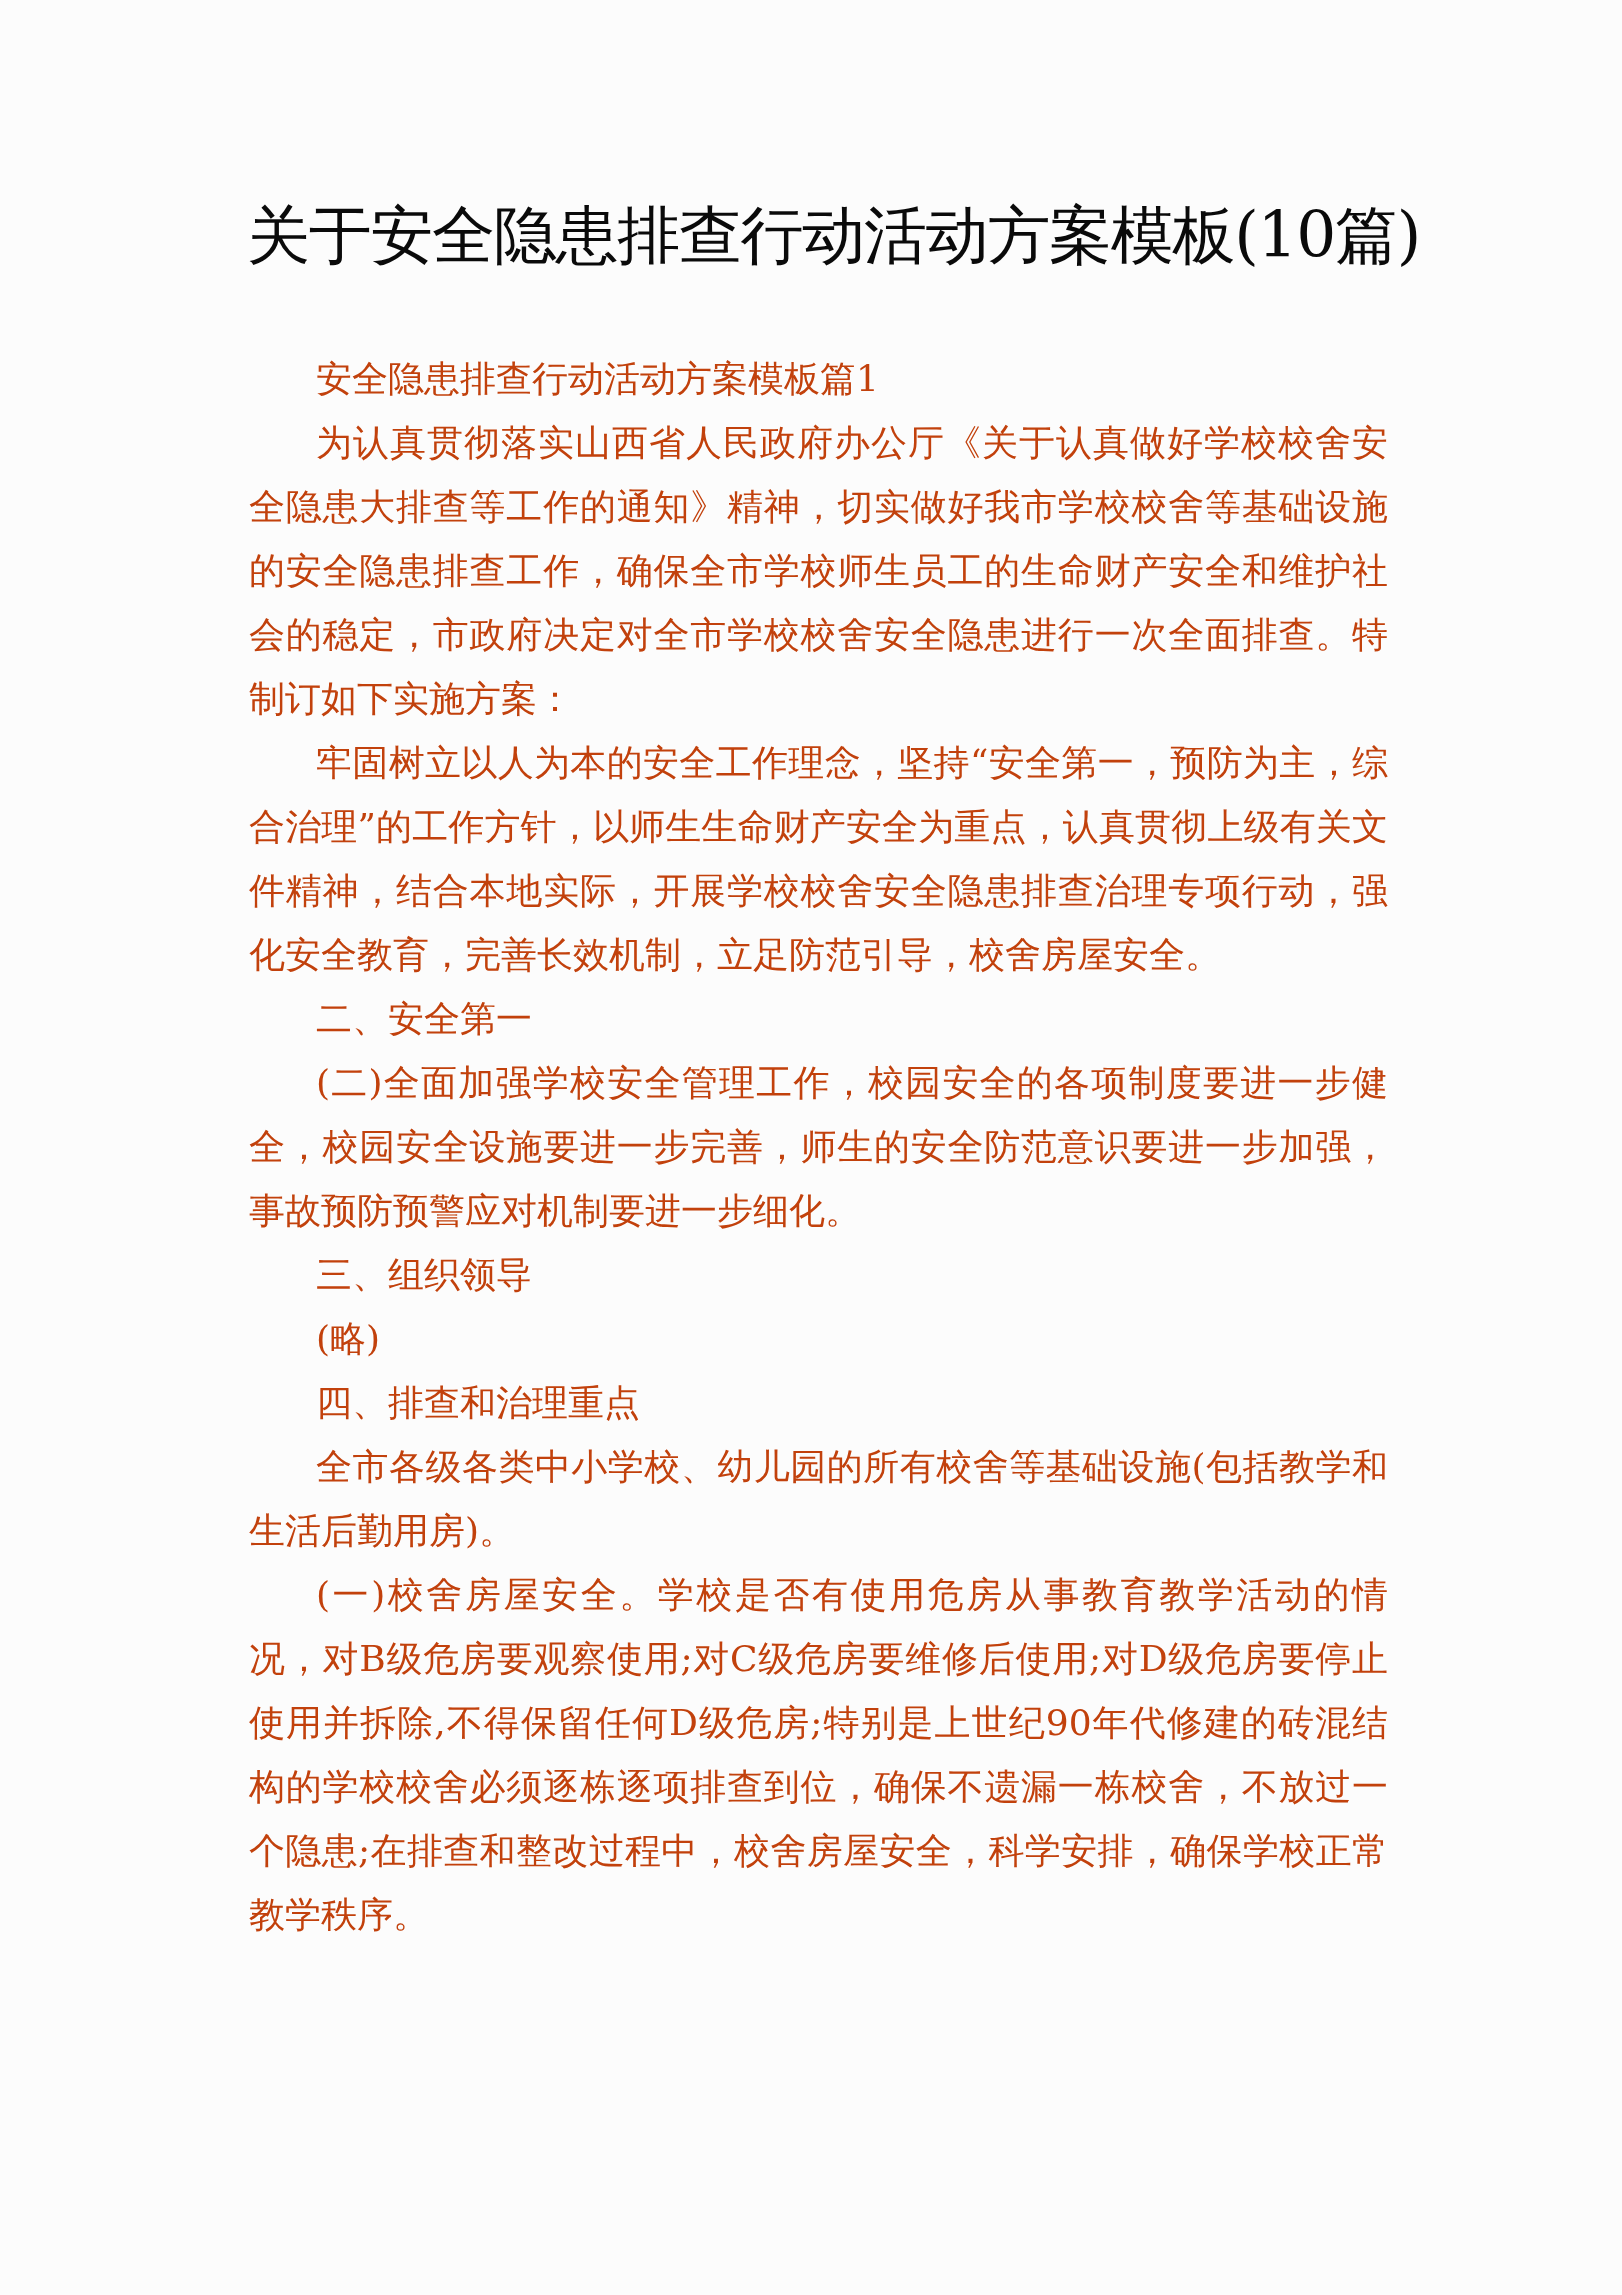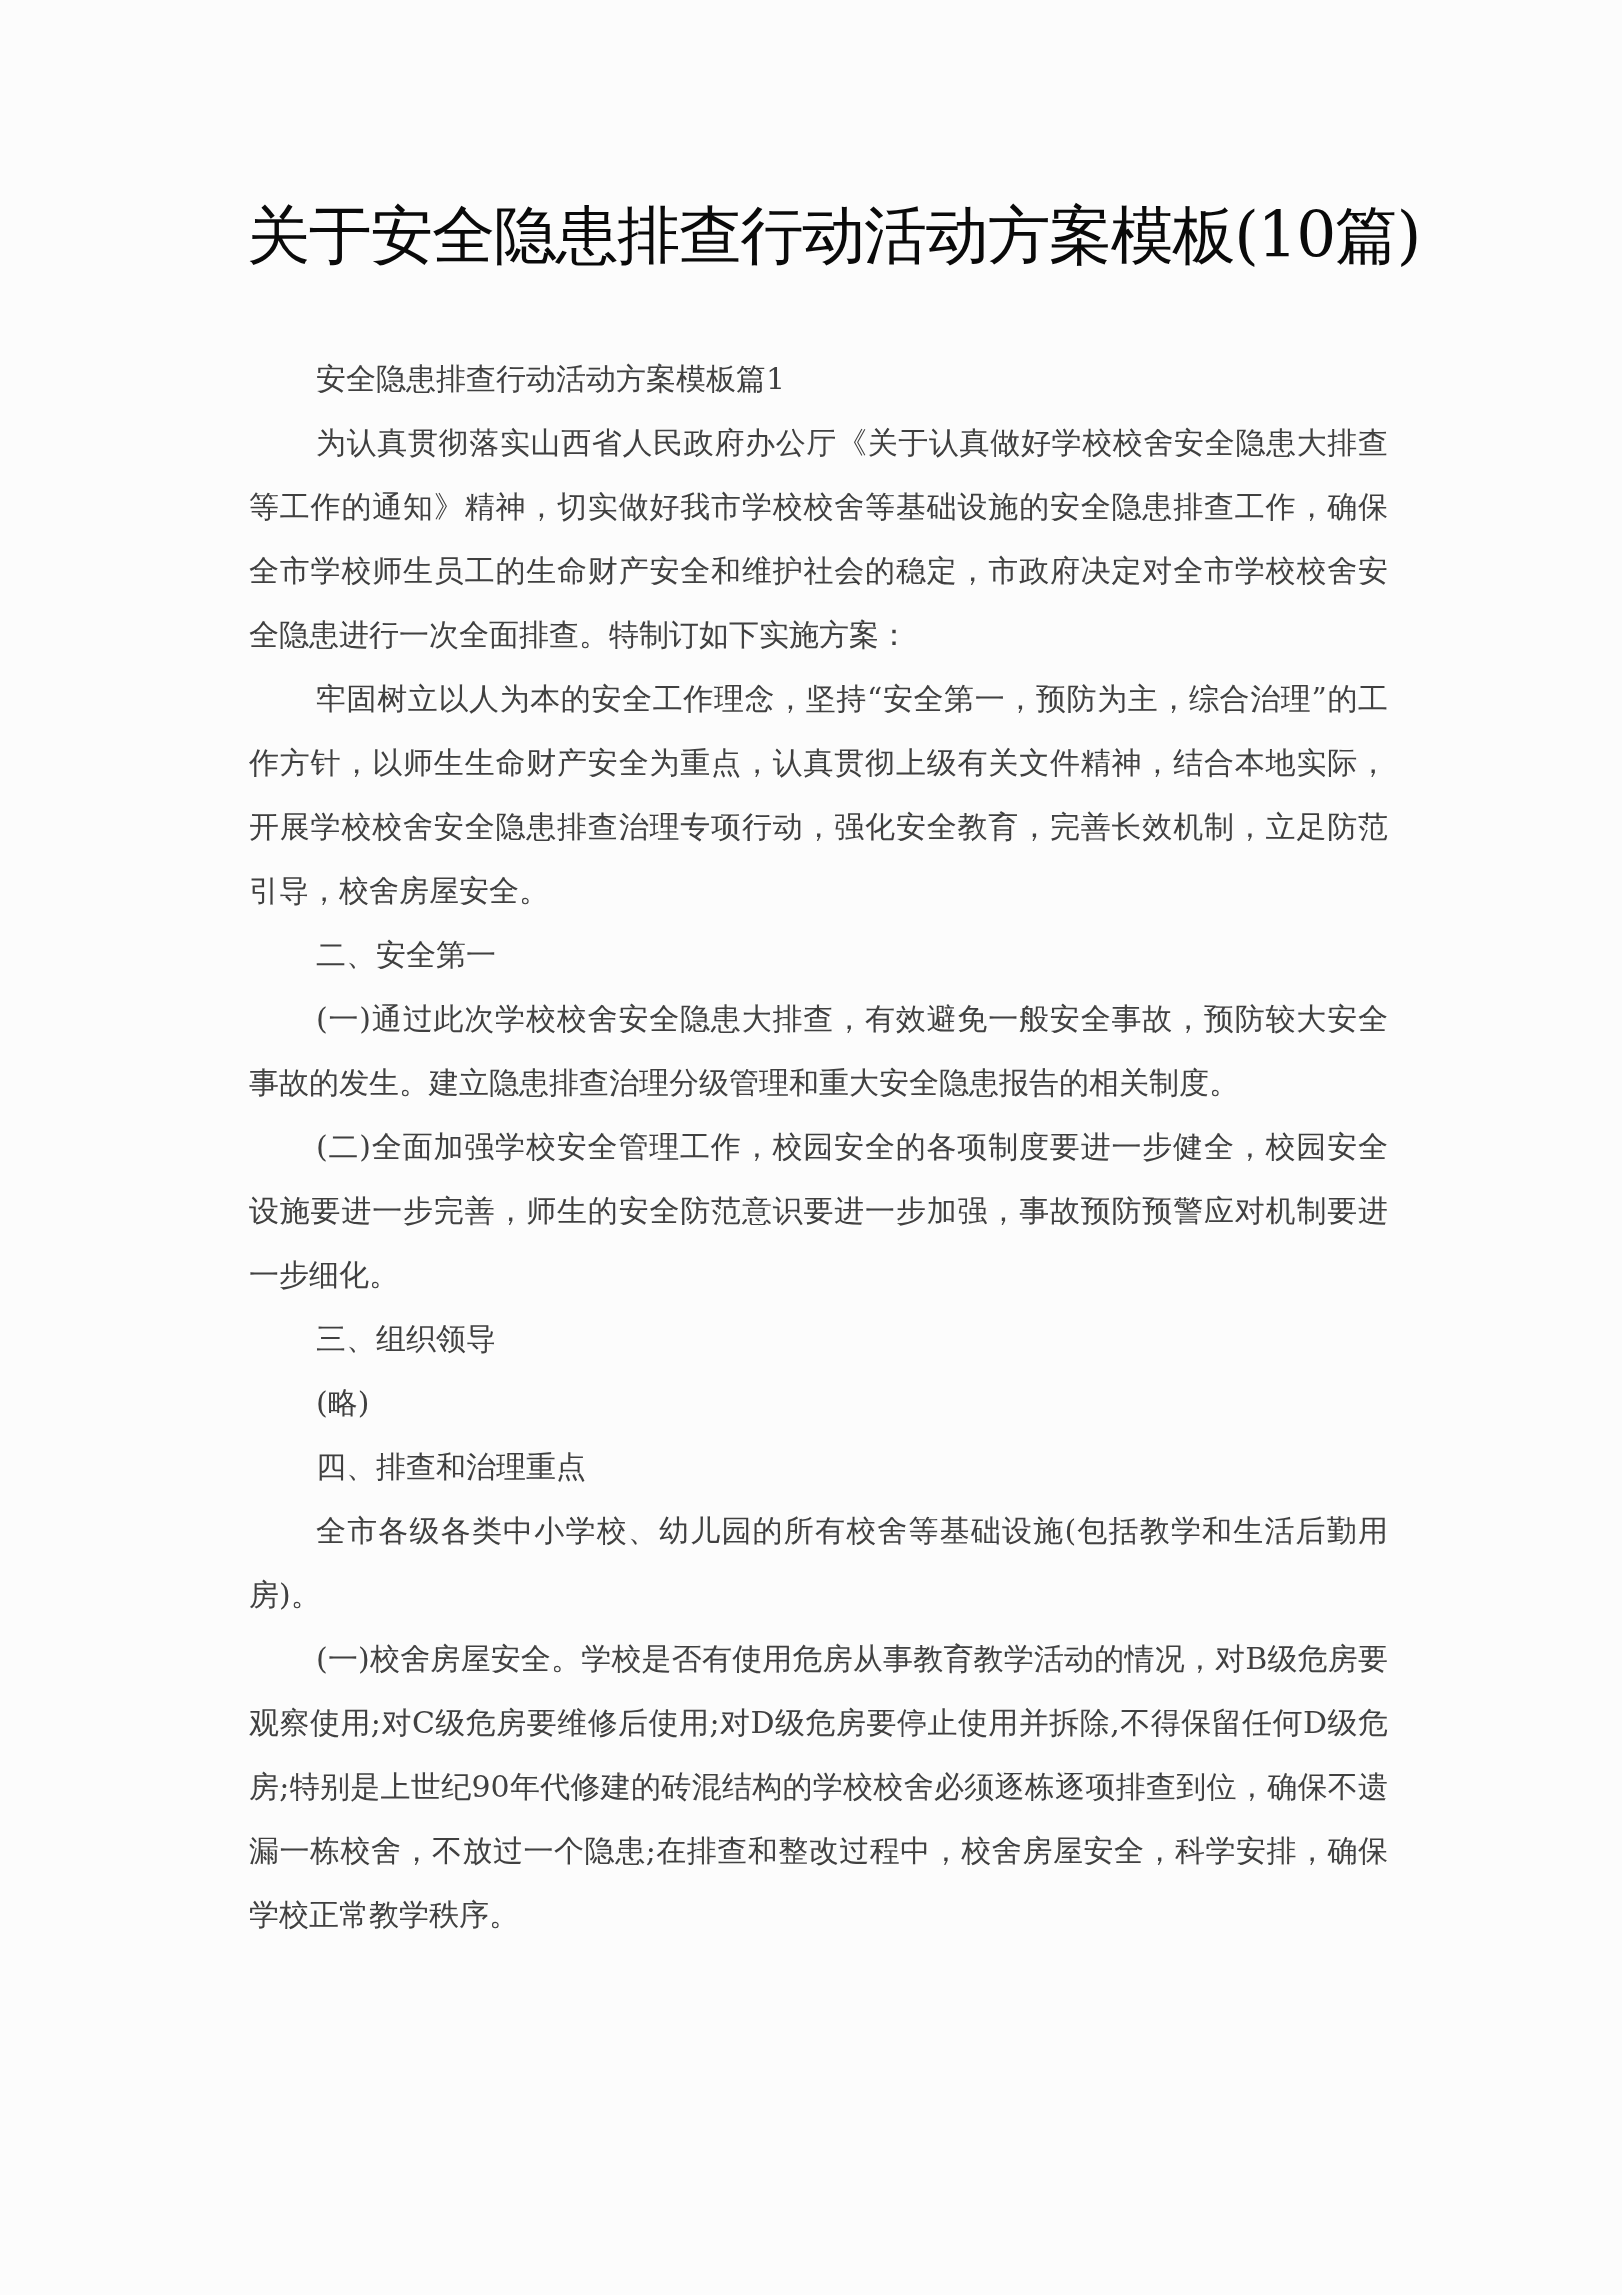--- a/index.html
+++ b/index.html
@@ -33,23 +33,23 @@
       letter-spacing: -1.3px;
       white-space: nowrap;
       color: #0a0a0a;
     }
     .doc-body {
       position: absolute;
       left: 245px;
       top: 347px;
       width: 1139px;
       font-family: "DejaVu Serif", "Liberation Serif", serif;
-      font-size: 30px;
+      font-size: 36px;
       line-height: 64px;
-      color: #404040;
+      color: #c2410c;
       text-align: justify;
       text-justify: inter-character;
     }
     .doc-body p {
       margin: 0;
       padding: 0;
       text-indent: 67px;
       word-break: break-all;
     }
     .doc-body p.heading {
@@ -60,21 +60,20 @@
 <body>
 
 <div class="page">
   <h1 class="doc-title" style="margin:0;font-weight:normal;">关于安全隐患排查行动活动方案模板(10篇)</h1>
 
   <div class="doc-body">
     <p class="heading">安全隐患排查行动活动方案模板篇1</p>
     <p>为认真贯彻落实山西省人民政府办公厅《关于认真做好学校校舍安全隐患大排查等工作的通知》精神，切实做好我市学校校舍等基础设施的安全隐患排查工作，确保全市学校师生员工的生命财产安全和维护社会的稳定，市政府决定对全市学校校舍安全隐患进行一次全面排查。特制订如下实施方案：</p>
     <p>牢固树立以人为本的安全工作理念，坚持“安全第一，预防为主，综合治理”的工作方针，以师生生命财产安全为重点，认真贯彻上级有关文件精神，结合本地实际，开展学校校舍安全隐患排查治理专项行动，强化安全教育，完善长效机制，立足防范引导，校舍房屋安全。</p>
     <p class="heading">二、安全第一</p>
-    <p>(一)通过此次学校校舍安全隐患大排查，有效避免一般安全事故，预防较大安全事故的发生。建立隐患排查治理分级管理和重大安全隐患报告的相关制度。</p>
     <p>(二)全面加强学校安全管理工作，校园安全的各项制度要进一步健全，校园安全设施要进一步完善，师生的安全防范意识要进一步加强，事故预防预警应对机制要进一步细化。</p>
     <p class="heading">三、组织领导</p>
     <p class="heading">(略)</p>
     <p class="heading">四、排查和治理重点</p>
     <p>全市各级各类中小学校、幼儿园的所有校舍等基础设施(包括教学和生活后勤用房)。</p>
     <p>(一)校舍房屋安全。学校是否有使用危房从事教育教学活动的情况，对B级危房要观察使用;对C级危房要维修后使用;对D级危房要停止使用并拆除,不得保留任何D级危房;特别是上世纪90年代修建的砖混结构的学校校舍必须逐栋逐项排查到位，确保不遗漏一栋校舍，不放过一个隐患;在排查和整改过程中，校舍房屋安全，科学安排，确保学校正常教学秩序。</p>
   </div>
 </div>
 
 

